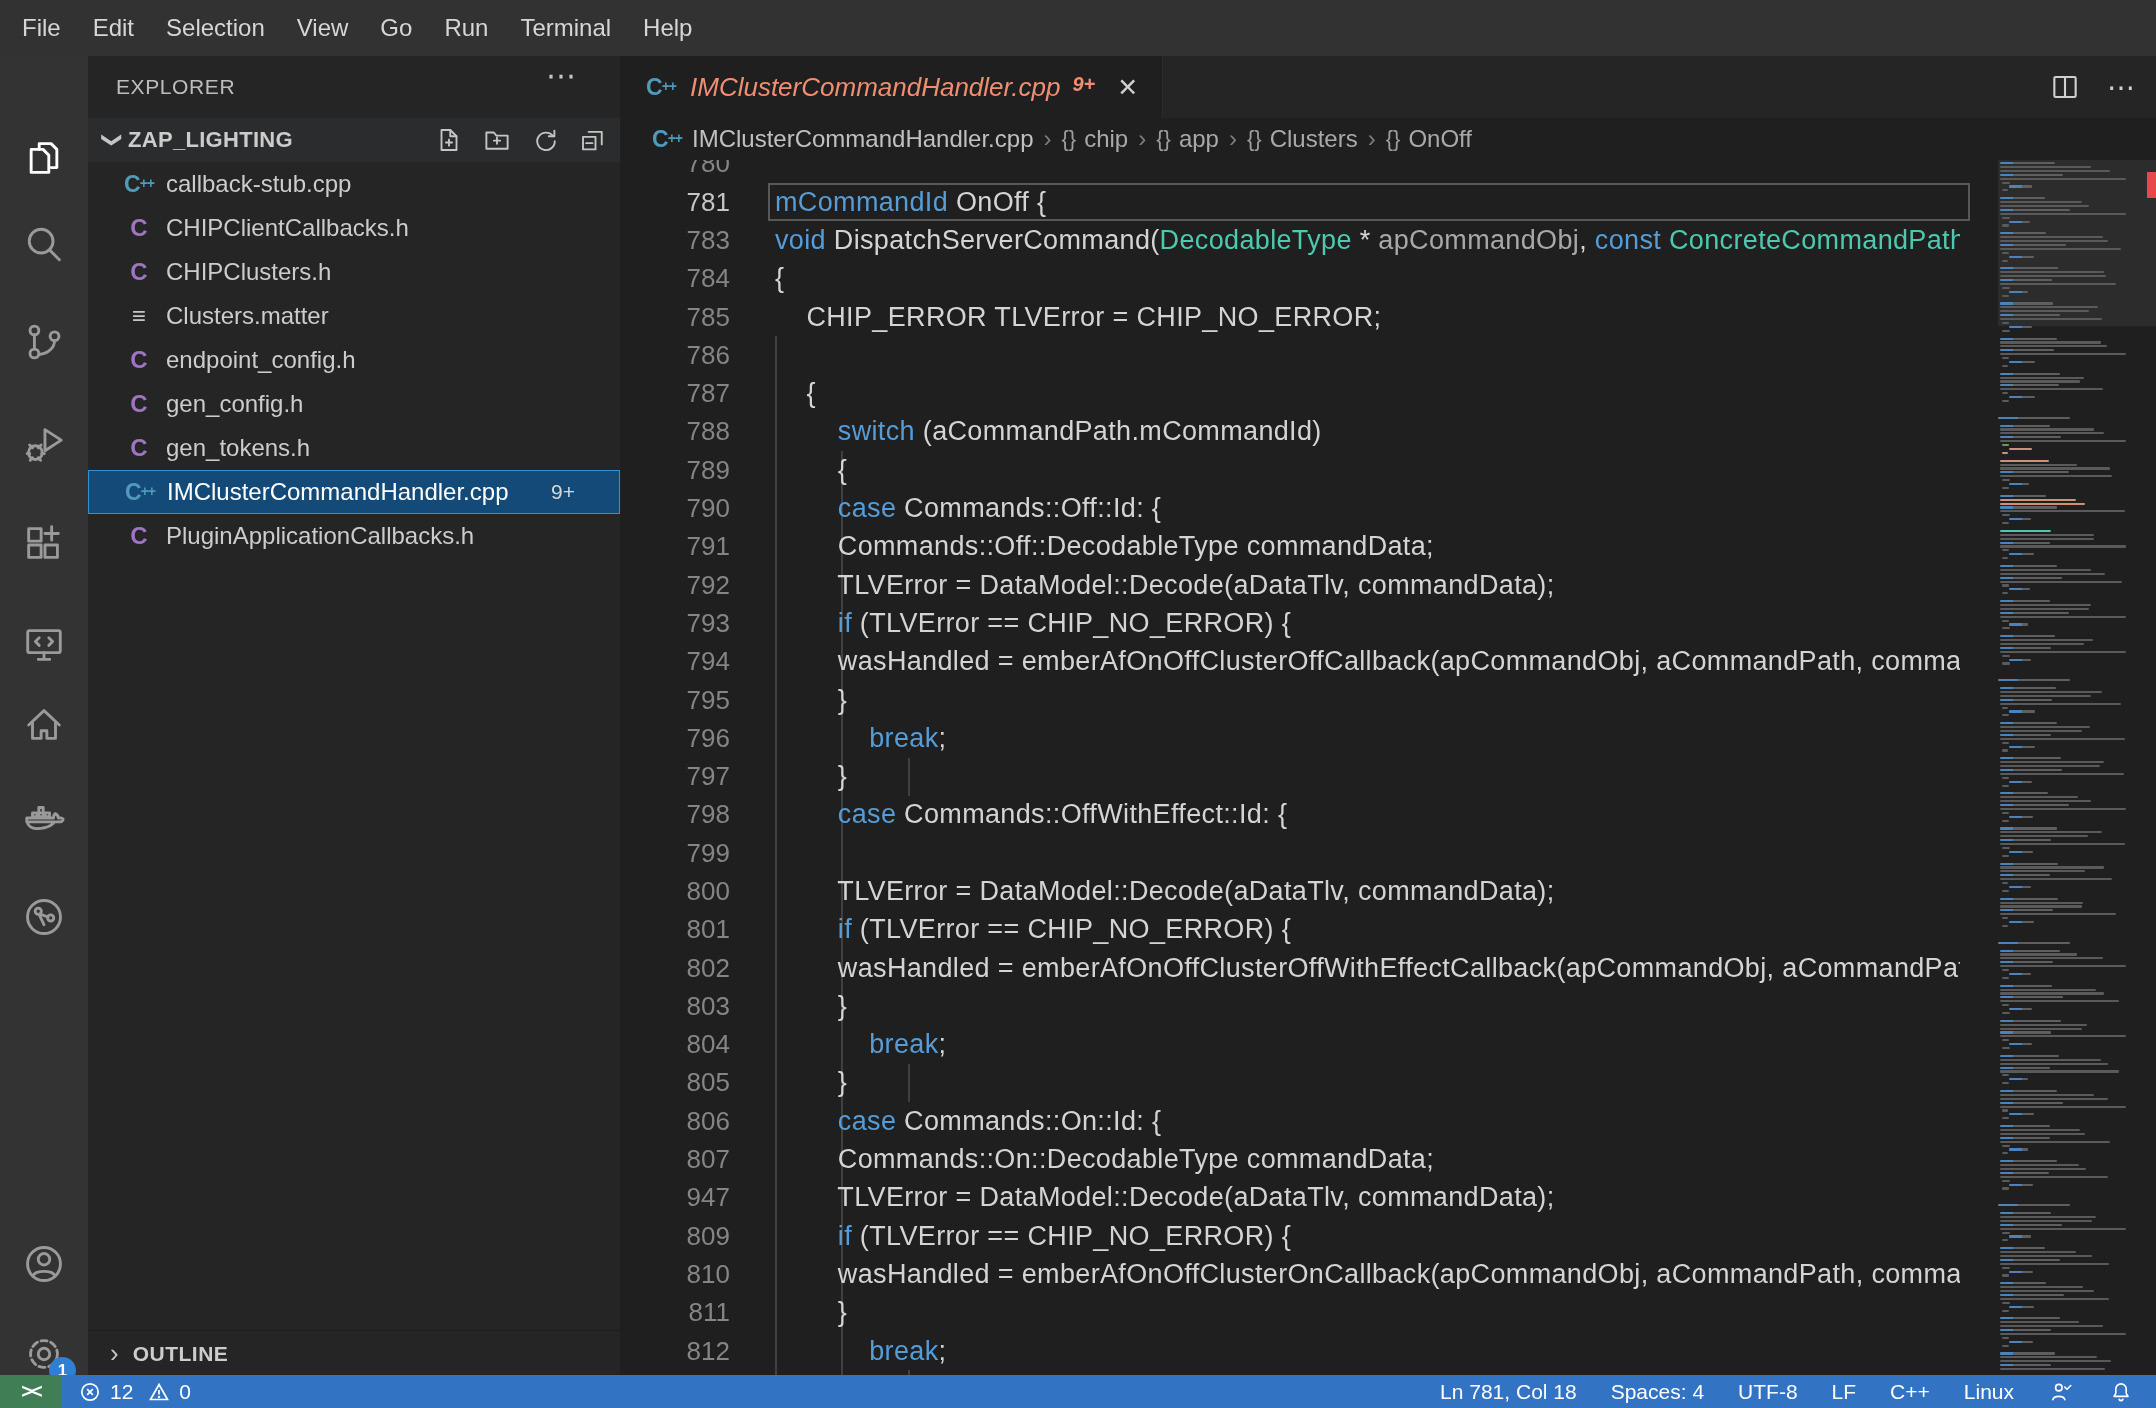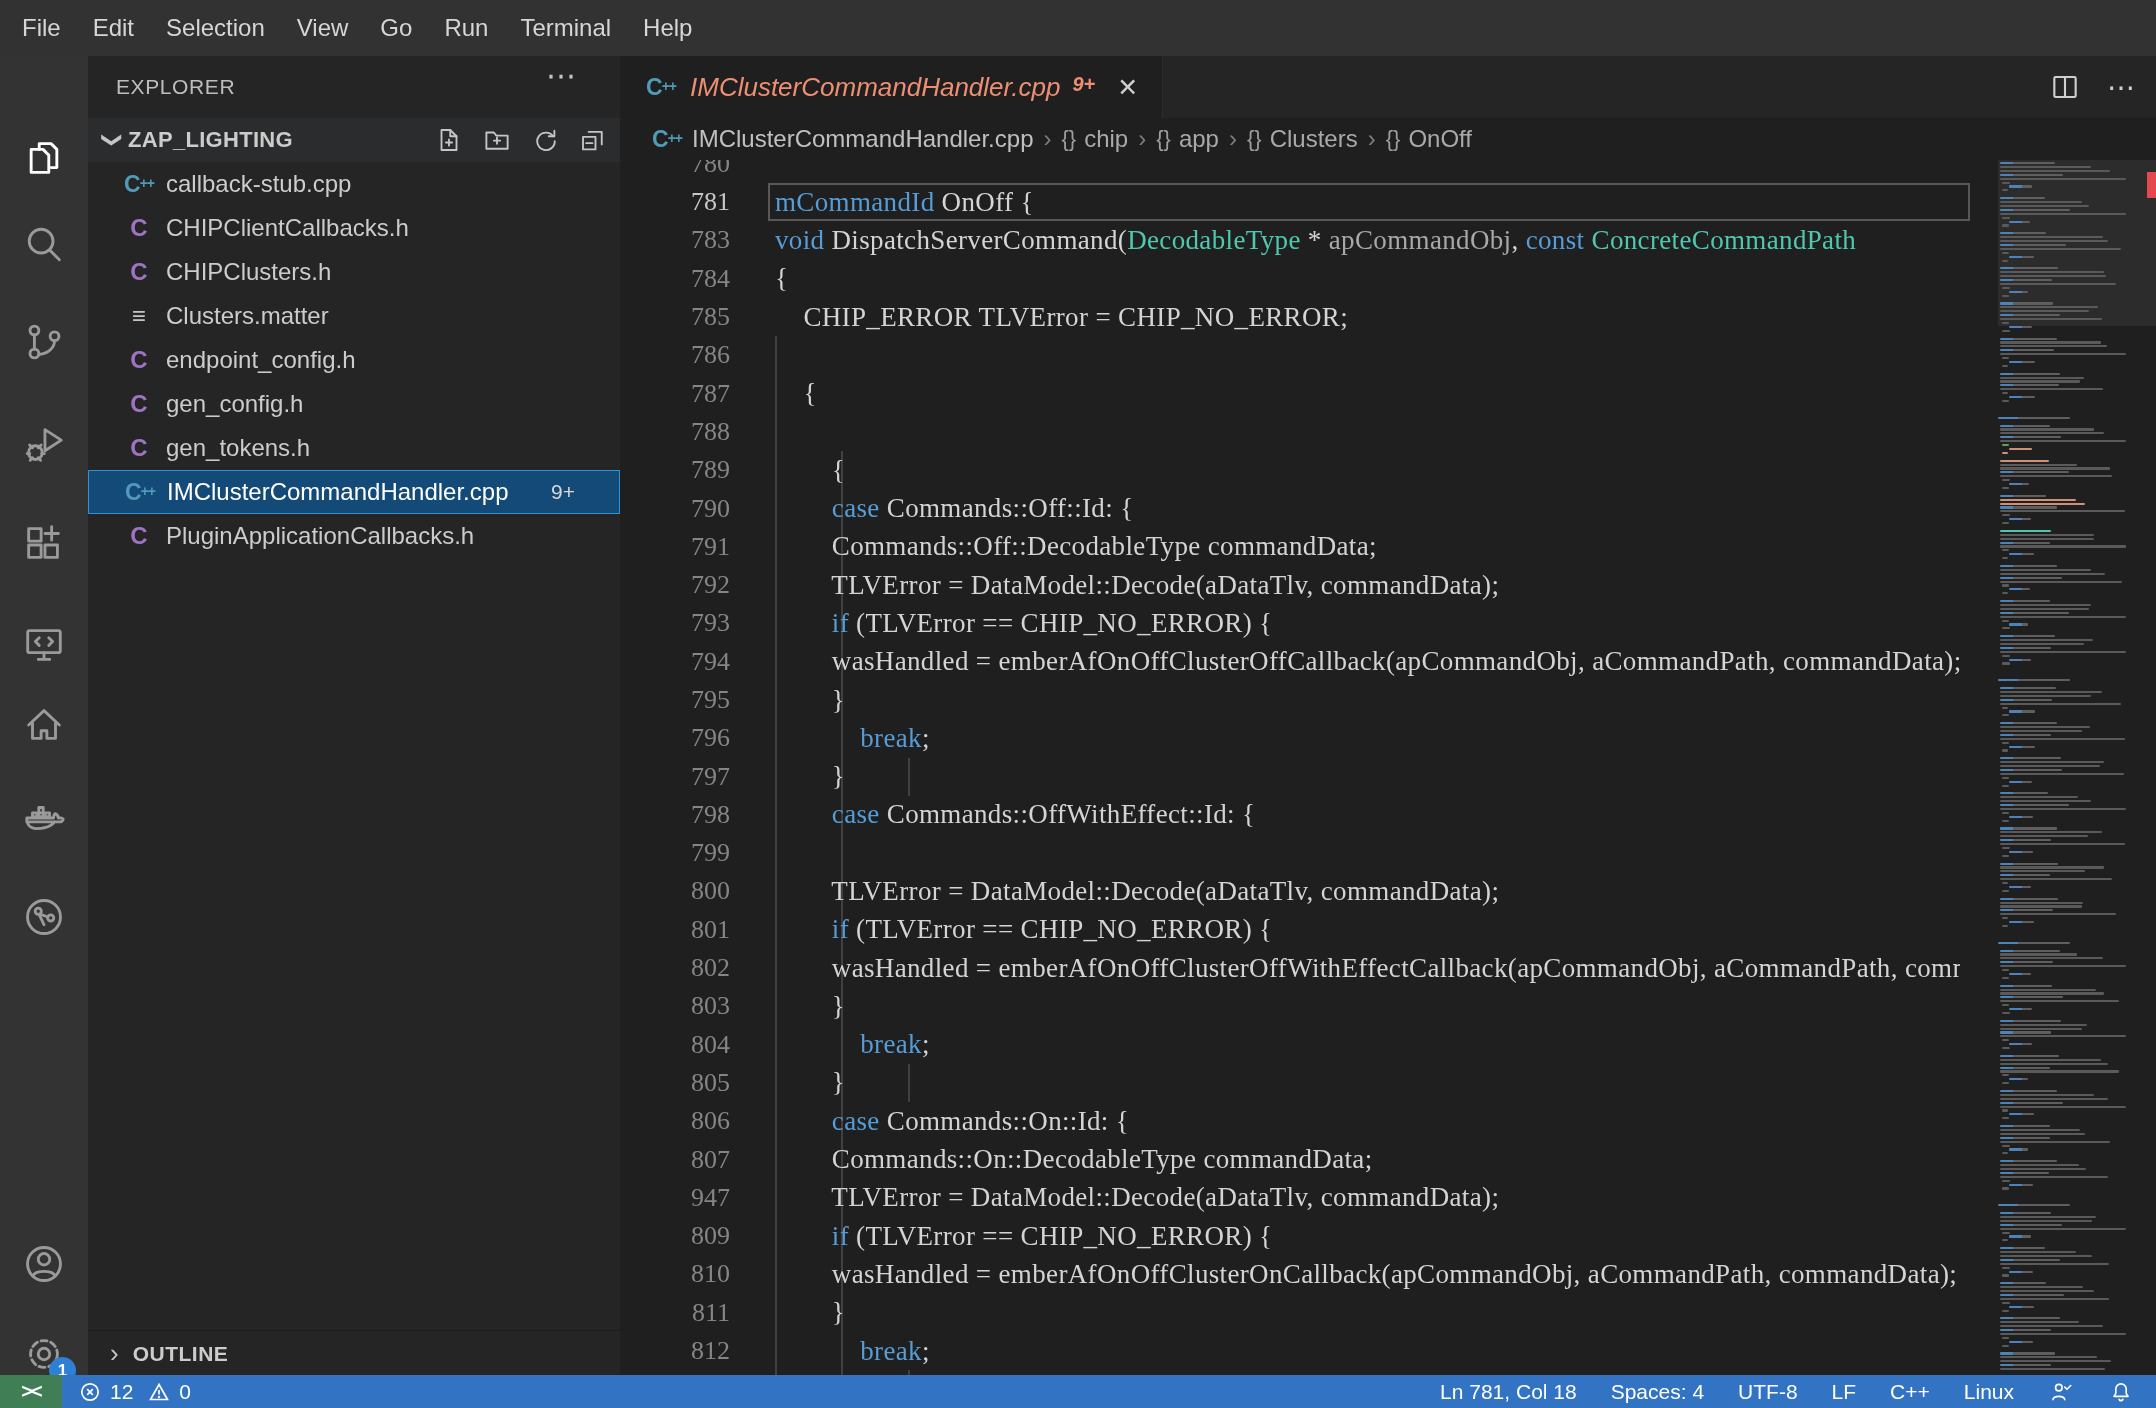--- a/index.html
+++ b/index.html
@@ -57,21 +57,21 @@
   .breadcrumb{position:absolute;left:0;top:62px;width:100%;height:42px;display:flex;align-items:center;padding-left:32px;box-sizing:border-box;font-size:24px;color:#a9a9a9;}
   .bc-sep{color:#7e7e7e;margin:0 10px;font-size:24px;}
   .bc-brace{color:#9d9d9d;margin-right:8px;font-size:22px;}
   .bc-file{color:#c0c0c0;}
   .bc-item{cursor:pointer;display:flex;align-items:center;}
 
   
   .code{position:absolute;left:0;top:104px;width:1536px;height:1215px;overflow:hidden;background:#1f1f1f;}
   .code-lines{position:absolute;left:0;top:-15.3px;width:1340px;overflow:hidden;}
   .line{height:38.3px;position:relative;display:flex;align-items:center;
-        font-family:Liberation Serif, serif;font-size:27px;letter-spacing:0.35px;}
+        font-family:Liberation Sans, sans-serif;font-size:27px;letter-spacing:0.35px;}
   .num{position:absolute;left:30px;width:80px;text-align:right;color:#858585;font-size:26px;letter-spacing:0;}
   .line.cur .num{color:#c6c6c6;}
   .ltext{position:absolute;left:155px;white-space:pre;}
   .tk-k{color:#569cd6;}
   .tk-t{color:#4ec9b0;}
   .tk-p{color:#a8a8a8;}
   .tk-d{color:#d4d4d4;}
   .cur-box{position:absolute;left:148px;top:23px;width:1202px;height:38px;border:2px solid #585858;box-sizing:border-box;pointer-events:none;}
   .iguide{position:absolute;width:1.5px;background:#404040;}
 
@@ -346,20 +346,21 @@
         </div>
         <div class="line">
           <span class="num">786</span>
         </div>
         <div class="line">
           <span class="num">787</span>
           <span class="ltext"><span class="tk-d">    {</span></span>
         </div>
         <div class="line">
           <span class="num">788</span>
+          <span class="ltext"><span class="tk-d">        </span><span class="tk-k">switch</span><span class="tk-d"> (aCommandPath.mCommandId)</span></span>
         </div>
         <div class="line">
           <span class="num">789</span>
           <span class="ltext"><span class="tk-d">        {</span></span>
         </div>
         <div class="line">
           <span class="num">790</span>
           <span class="ltext"><span class="tk-d">        </span><span class="tk-k">case</span><span class="tk-d"> Commands::Off::Id: {</span></span>
         </div>
         <div class="line">

